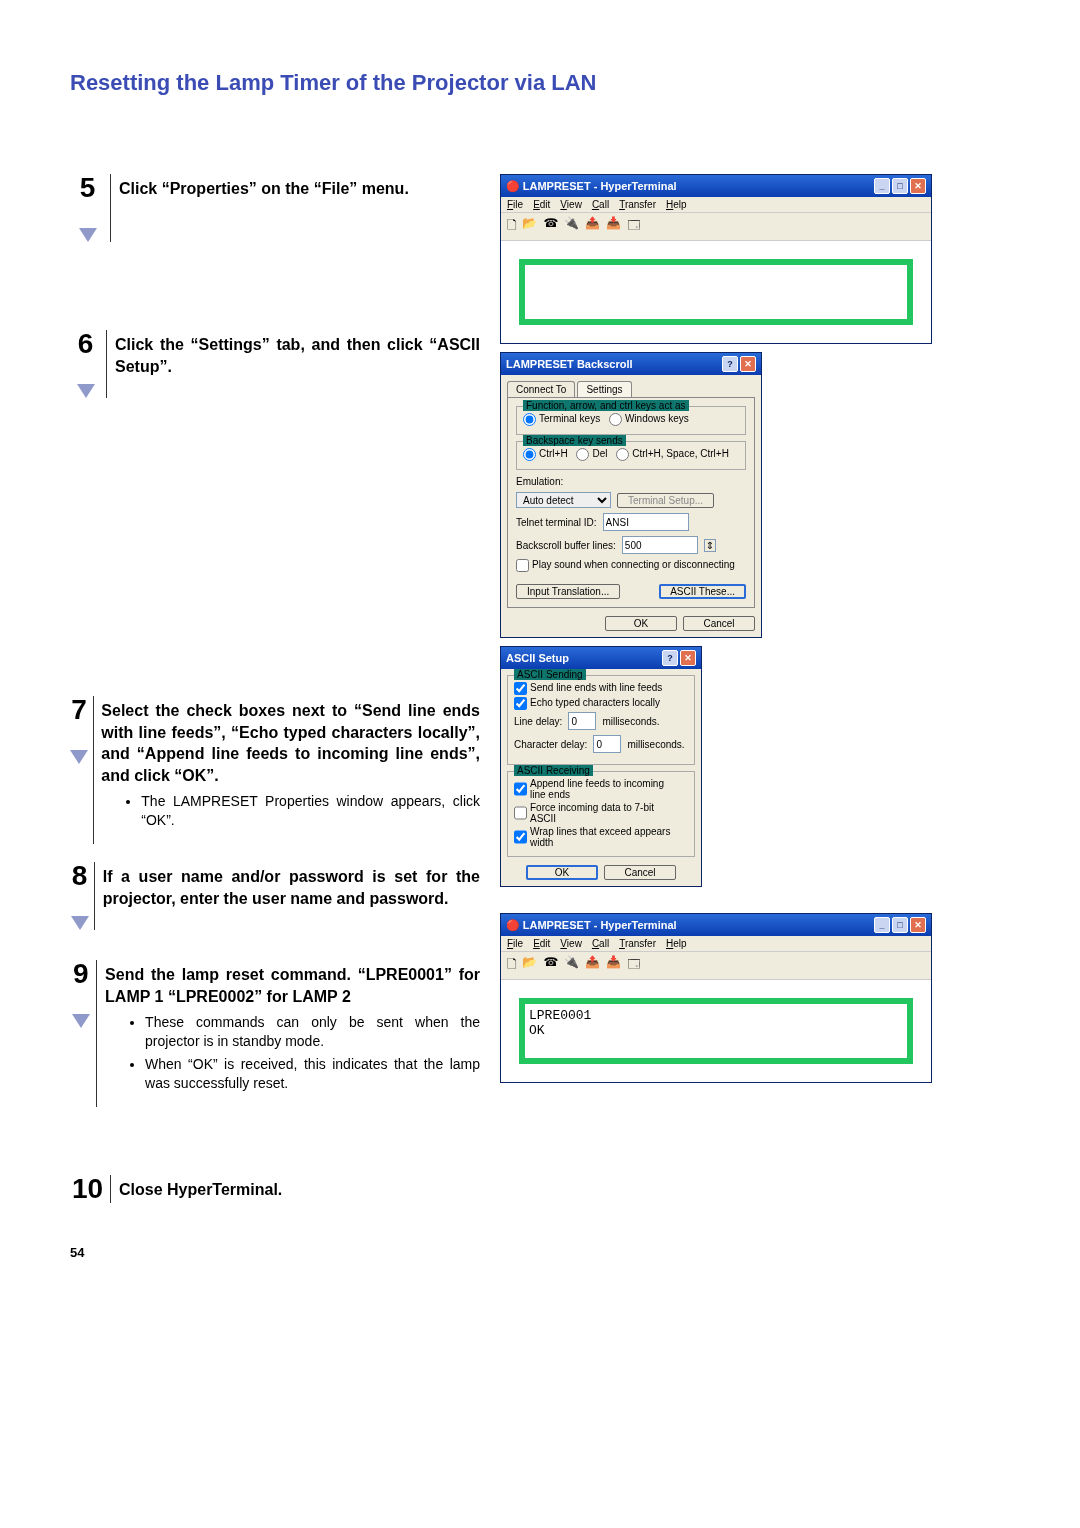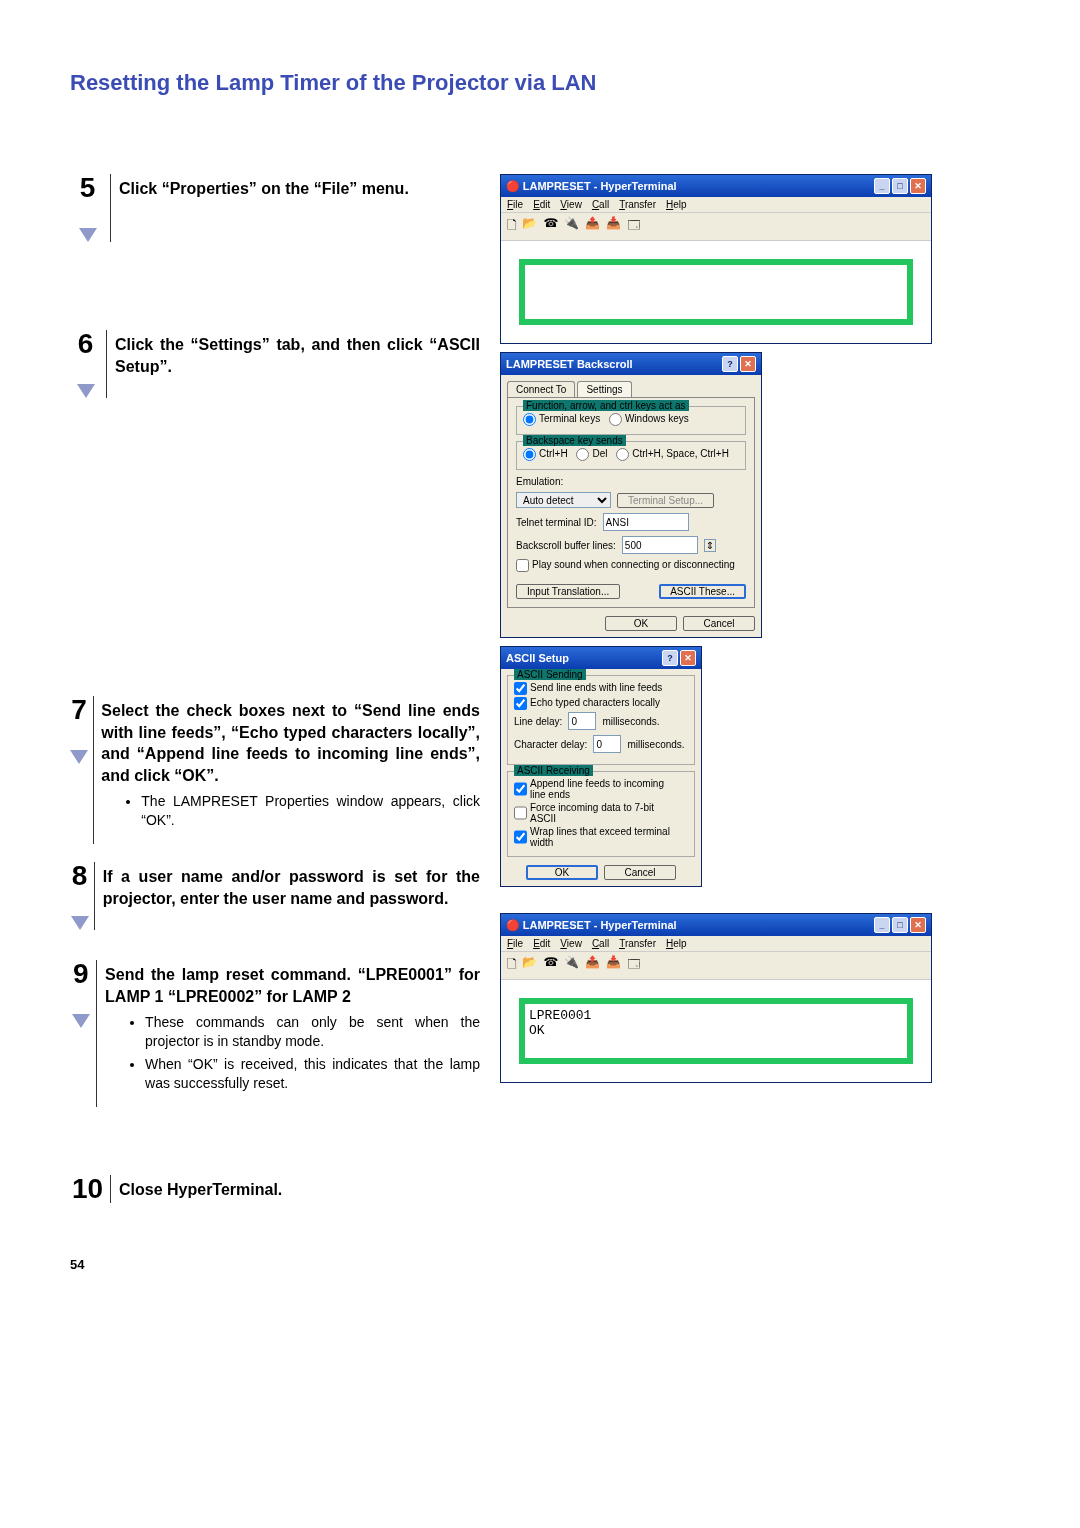--- a/index.html
+++ b/index.html
@@ -194,21 +194,21 @@
   }
   .xp-btn.focus { border:2px solid #2a6bd8; padding:0 9px; }
 
   .ascii {
     width: 200px;
   }
 
   .pnum {
     font-size: 13px;
     font-weight: bold;
-    margin-top: 36px;
+    margin-top: 24px;
   }
   .step.s9 { margin-top: 30px; }
   .right-block-2 { margin-top: 26px; }
 
   .step.s6 .step-body, .step.s7 .step-body, .step.s9 .step-body { text-align:justify; }
 </style>
 </head>
 <body>
 
 <div class="page">
@@ -436,21 +436,21 @@
             <label class="chk">
                 <input type="checkbox" checked="" style=""> 
                 <span>Append line feeds to incoming line ends</span>
               </label><br>
             <label class="chk">
                 <input type="checkbox" style=""> 
                 <span>Force incoming data to 7-bit ASCII</span>
               </label><br>
             <label class="chk">
                 <input type="checkbox" checked="" style=""> 
-                <span>Wrap lines that exceed terminal width</span>
+                <span>Wrap lines that exceed appears width</span>
               </label>
           </div>
           <div class="btns" style="justify-content:center;">
             <span class="xp-btn focus">OK</span>
             <span class="xp-btn">Cancel</span>
           </div>
         </div>
       </div>
 
       <div class="right-block-2">

